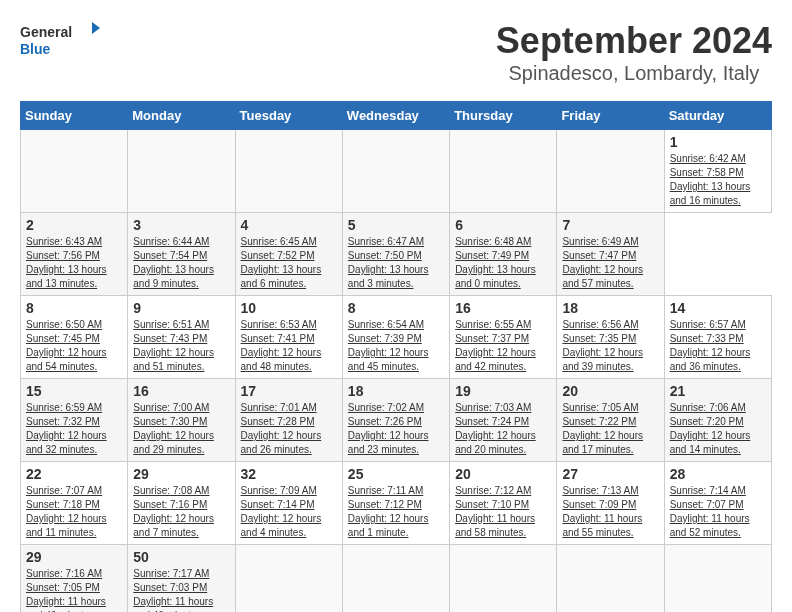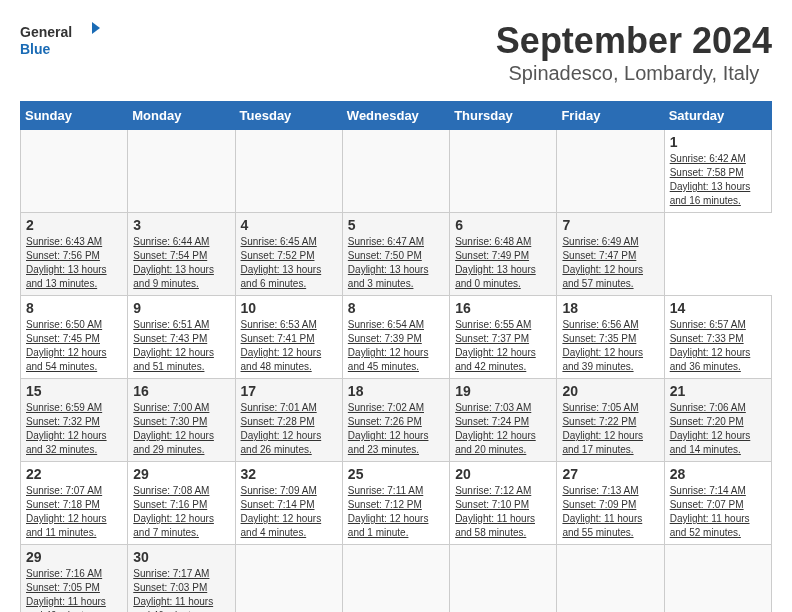--- a/index.html
+++ b/index.html
@@ -233,21 +233,21 @@
           <span class="day-number">28</span>
           <div class="day-info">Sunrise: 7:14 AM<br>Sunset: 7:07 PM<br>Daylight: 11 hours and 52 minutes.</div>
         </td>
       </tr>
       <tr>
         <td>
           <span class="day-number">29</span>
           <div class="day-info">Sunrise: 7:16 AM<br>Sunset: 7:05 PM<br>Daylight: 11 hours and 49 minutes.</div>
         </td>
         <td>
-          <span class="day-number">30</span>
+          <span class="day-number">50</span>
           <div class="day-info">Sunrise: 7:17 AM<br>Sunset: 7:03 PM<br>Daylight: 11 hours and 46 minutes.</div>
         </td>
         <td class="empty-cell"></td>
         <td class="empty-cell"></td>
         <td class="empty-cell"></td>
         <td class="empty-cell"></td>
         <td class="empty-cell"></td>
       </tr>
     </tbody>
 </table>

